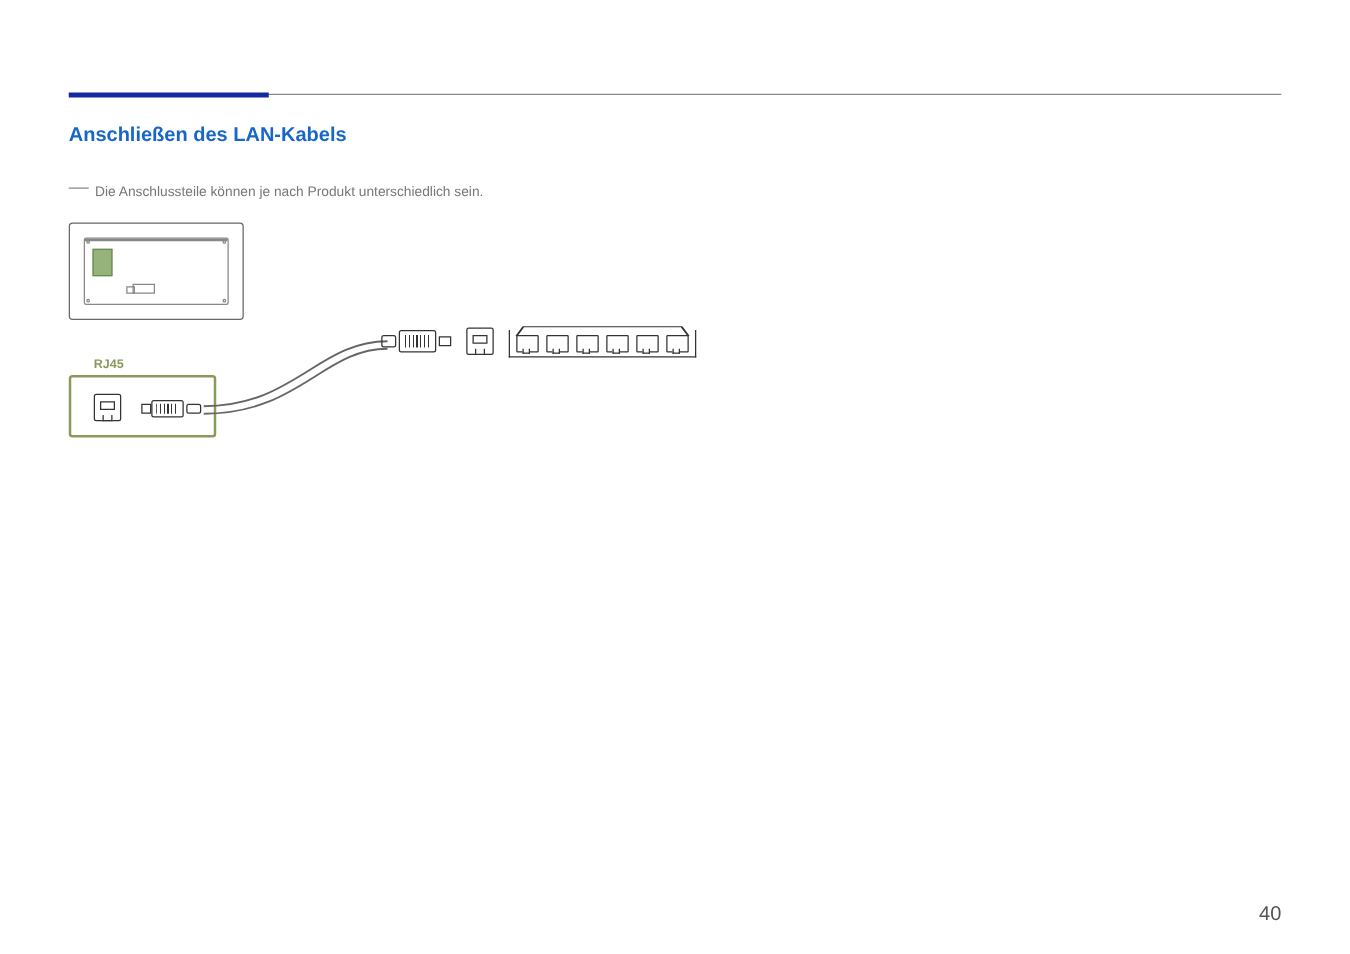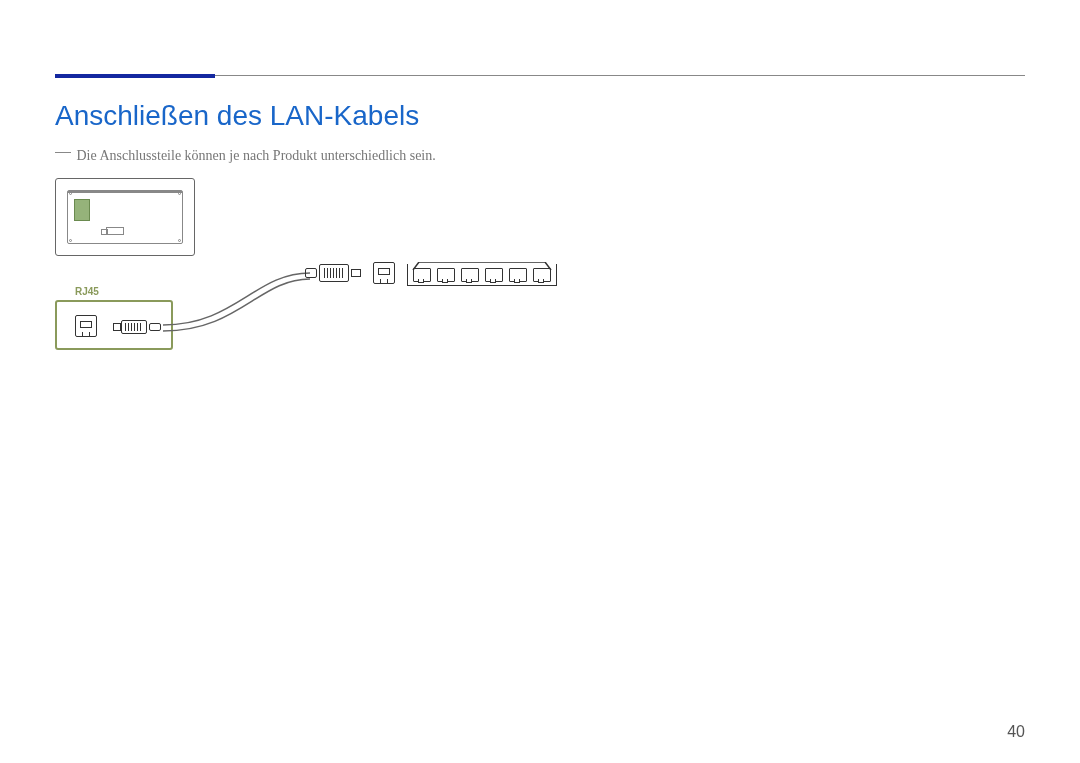--- a/index.html
+++ b/index.html
@@ -30,31 +30,30 @@
     bottom: 2px;
     left: 0;
     right: 0;
     height: 1px;
     background: #888;
   }
   .section-title {
     position: absolute;
     top: 100px;
     left: 55px;
-    font-size: 28px;
-    font-weight: normal;
+    font-size: 16px;
+    font-weight: bold;
     color: #1966c9;
   }
   .note-line {
     position: absolute;
     top: 148px;
     left: 55px;
-    font-size: 14px;
+    font-size: 11px;
     color: #777;
-    font-family: Liberation Serif, serif;
   }
   .note-dash {
     display: inline-block;
     width: 16px;
     height: 1px;
     background: #888;
     vertical-align: middle;
     margin-right: 2px;
     position: relative;
     top: -4px;

